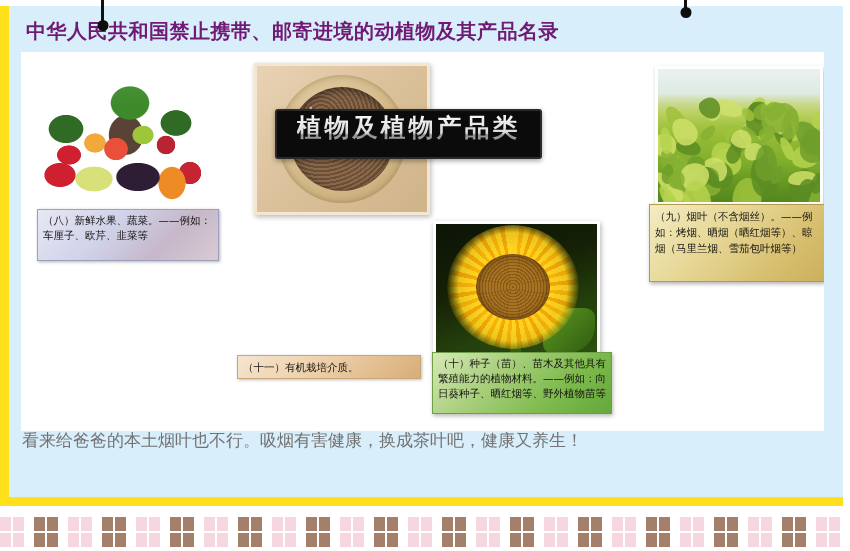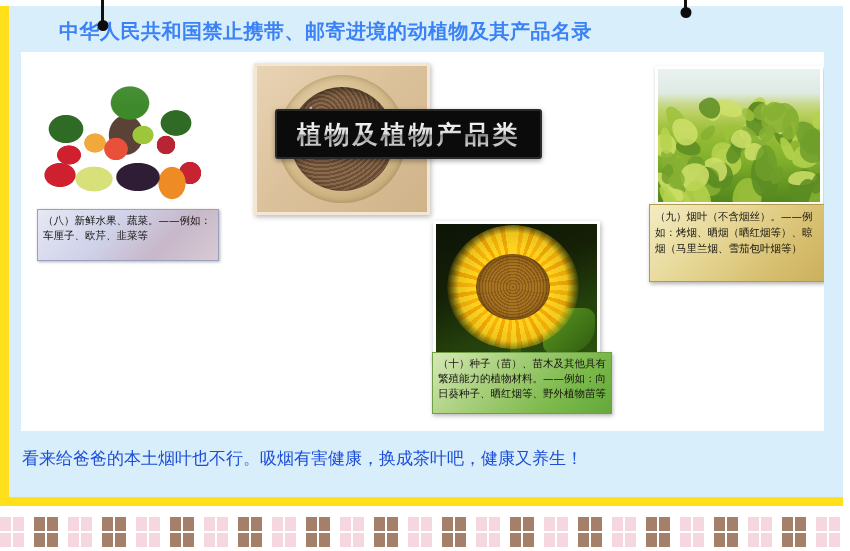--- a/index.html
+++ b/index.html
@@ -68,44 +68,43 @@
     z-index: 6;
   }
 
   
   .heading {
     position: absolute;
     left: 26px;
     top: 18px;
     font-size: 20px;
     font-weight: bold;
-    color: #3b82f6;
+    color: #701a75;
     letter-spacing: 0.5px;
     white-space: nowrap;
-    margin-left: 33px;
   }
 
   
   .slide {
     position: absolute;
     left: 21px;
     top: 52px;
     width: 803px;
     height: 379px;
     background: #ffffff;
     overflow: hidden;
   }
 
   
   .caption {
     position: absolute;
     left: 22px;
-    top: 447px;
+    top: 429px;
     font-size: 17px;
-    color: #1d4ed8;
+    color: #737373;
     white-space: nowrap;
   }
 
   
   .ph {           
     position: absolute;
     background: #ffffff;
     overflow: hidden;
   }
 
@@ -245,21 +244,20 @@
   
   .banner {
     position: absolute;
     left: 254px; top: 57px;
     width: 267px; height: 50px;
     background: #0b0b0b;
     border: 2px solid #2a2a2a;
     border-radius: 3px;
     box-shadow: 0 2px 5px rgba(0,0,0,0.35);
     display: flex;
-    align-items: center;
     justify-content: center;
     box-sizing: border-box;
   }
   .banner-text {
     font-size: 25px;
     font-weight: bold;
     letter-spacing: 3px;
     color: #f2f2f2;
     background: linear-gradient(180deg, #ffffff 0%, #d9d9d9 48%, #8e8e8e 52%, #efefef 100%);
     -webkit-background-clip: text;
@@ -437,20 +435,21 @@
         <span class="leaf" style="width: 10.0719px; height: 14.8431px; left: 84.6407px; top: 37.6847px; background: rgb(158, 194, 60); transform: rotate(-41.694deg);"></span>
       </div>
 
     <div class="banner">
       <span class="banner-text">植物及植物产品类</span>
     </div>
 
     <div class="lbl lbl-8">（八）新鲜水果、蔬菜。——例如：车厘子、欧芹、韭菜等</div>
     <div class="lbl lbl-9">（九）烟叶（不含烟丝）。——例如：烤烟、晒烟（晒红烟等）、晾烟（马里兰烟、雪茄包叶烟等）</div>
     <div class="lbl lbl-10">（十）种子（苗）、苗木及其他具有繁殖能力的植物材料。——例如：向日葵种子、晒红烟等、野外植物苗等</div>
+    <div class="lbl lbl-11">（十一）有机栽培介质。</div>
   </div>
 
   <div class="caption">看来给爸爸的本土烟叶也不行。吸烟有害健康，换成茶叶吧，健康又养生！</div>
 
   <div class="strip">
       <span class="tile pink">
         <i></i>
         <i></i>
         <i></i>
         <i></i>

